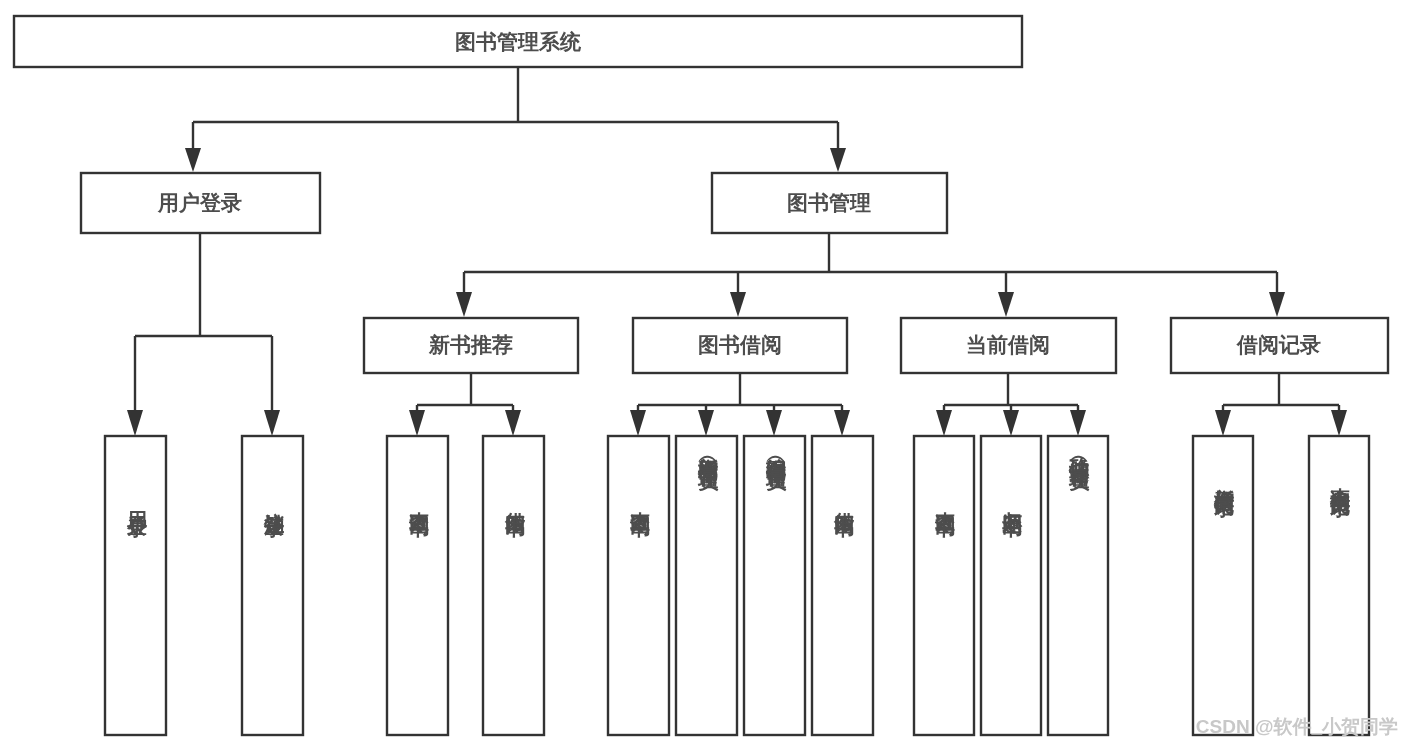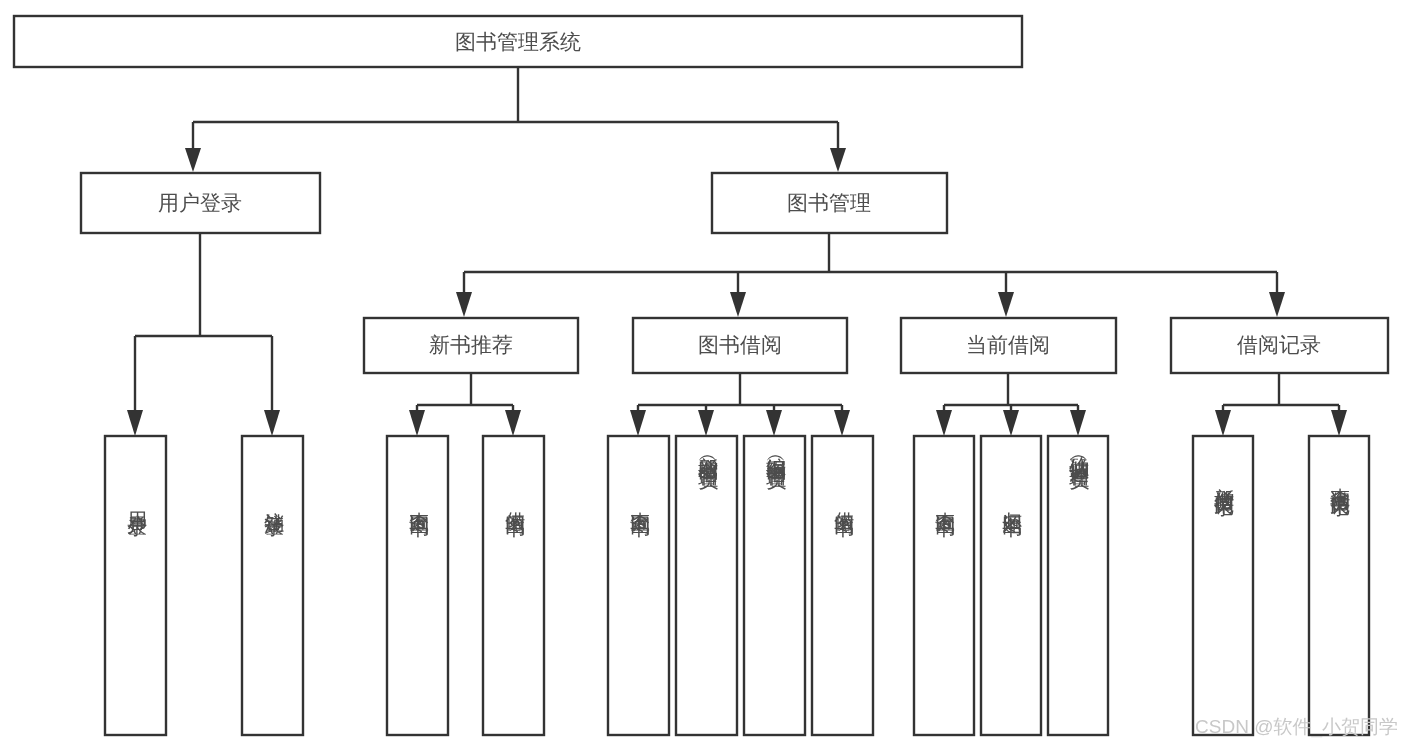--- a/index.html
+++ b/index.html
@@ -10,20 +10,21 @@
   }
   body {
     font-family: "Liberation Sans", "DejaVu Sans", sans-serif;
   }
   #diagram-root {
     position: relative;
     width: 1405px;
     height: 747px;
     background: #ffffff;
     overflow: hidden;
+    font-weight: bold;
   }
   svg.diagram-canvas {
     position: absolute;
     left: 0;
     top: 0;
     width: 1405px;
     height: 747px;
     display: block;
   }
   .node-box {

